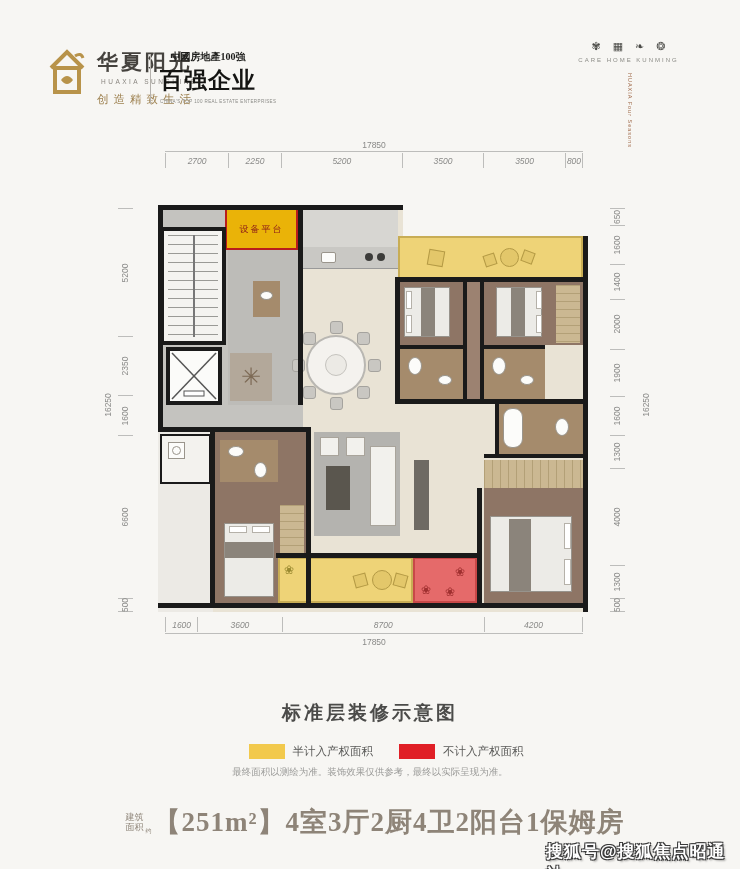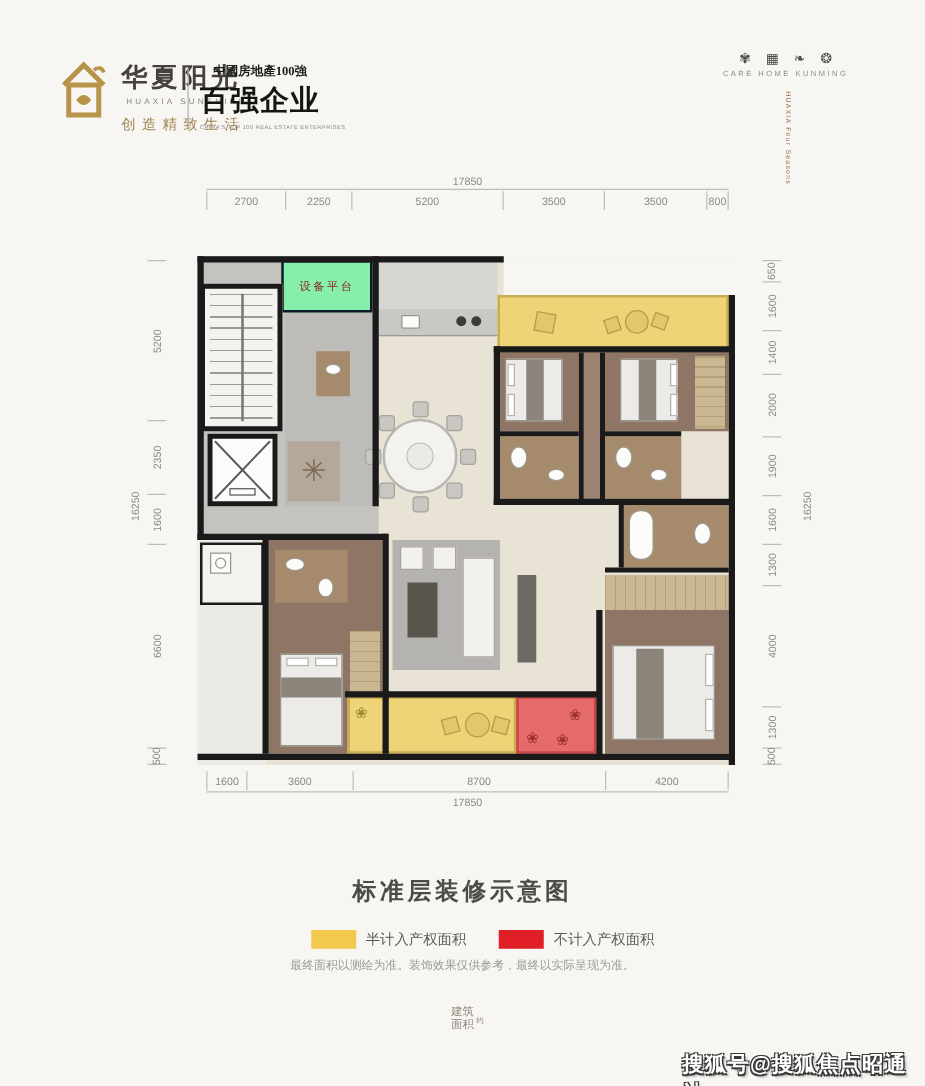--- a/index.html
+++ b/index.html
@@ -26,21 +26,21 @@
   .seals span { display:inline-block; }
   .right-caption { font-size:6px; letter-spacing:2px; color:#8b8b86; margin-top:4px; }
   .right-title-row { display:flex; justify-content:center; align-items:flex-start; margin-top:6px; }
   .right-title { font-family:"Liberation Serif", serif; font-size:28px; font-weight:bold; color:#33312d; letter-spacing:5px; }
   .right-sub { writing-mode:vertical-rl; font-size:5.5px; color:#a06a4a; letter-spacing:1px; margin-left:3px; margin-top:4px; }
 
   
   .dim { position:absolute; color:#8a8a88; font-size:8.5px; }
   .dim-total-top { left:165px; top:140px; width:418px; text-align:center; }
   .dim-line-top  { position:absolute; left:165px; top:151px; width:418px; border-top:1px solid #bdbdbb; }
-  .dim-row { display:flex; }
+  .dim-row { display:flex;font-style:italic; }
   .dim-row-top { left:165px; top:153px; width:418px; height:15px; }
   .dim-row-bottom { left:165px; top:617px; width:418px; height:15px; }
   .dim-line-bottom { position:absolute; left:165px; top:633px; width:418px; border-top:1px solid #bdbdbb; }
   .dim-total-bottom { left:165px; top:637px; width:418px; text-align:center; }
   .dim-row .seg { position:relative; display:flex; align-items:flex-end; justify-content:center;
                   border-right:1px solid #bdbdbb; padding-bottom:2px; overflow:visible; }
   .dim-row .seg:first-child { border-left:1px solid #bdbdbb; }
   .dim-col { display:flex; flex-direction:column; }
   .dim-col-left  { left:118px; top:208px; width:15px; height:404px; }
   .dim-col-right { left:610px; top:208px; width:15px; height:404px; }
@@ -54,21 +54,21 @@
   
   .plan { position:absolute; left:158px; top:205px; width:430px; height:407px; background:#e9e3d5; }
   .abs { position:absolute; }
   .wall { position:absolute; background:#1a1a1a; }
   .zone-gray   { background:#c4c3bf; }
   .zone-hall   { background:#bdbcb8; }
   .zone-wood   { background:#8e7565; }
   .zone-tile   { background:#a58b6c; }
   .zone-yellow { background:#eed377; border:2px solid #c8ad55; }
   .zone-red    { background:#e56a6a; border:2px solid #c84848; }
-  .equip { background:#86efac; border:2px solid #0f172a; display:flex; align-items:center; justify-content:center; }
+  .equip { background:#eab308; border:2px solid #b91c1c; display:flex; align-items:center; justify-content:center; }
   .equip-label { font-size:9px; color:#8b1a1a; letter-spacing:2px; }
   .stair-room { background:#f4f3f0; border:4px solid #1a1a1a; }
   .stair-lines { position:absolute; inset:4px;
     background:repeating-linear-gradient(to bottom, #9a9a96 0 1px, transparent 1px 9px); }
   .stair-mid { position:absolute; left:50%; top:4px; bottom:4px; width:2px; background:#777; }
   .elevator { background:#fbfbf9; border:4px solid #1a1a1a; }
   .wardrobe { background:#cbb892; background-image:repeating-linear-gradient(to right,#b3a077 0 1px, transparent 1px 8px); }
   .wardrobe-v { background:#cbb892; background-image:repeating-linear-gradient(to bottom,#b3a077 0 1px, transparent 1px 8px); }
   .bed { background:#ecebe7; border:1px solid #97938c; }
   .pillow { position:absolute; background:#fff; border:1px solid #b5b1a9; }
@@ -406,16 +406,17 @@
       </div>
     </div>
   <div class="legend-note">最终面积以测绘为准。装饰效果仅供参考，最终以实际呈现为准。</div>
 
   <div class="footer-row">
     <span class="area-stack">
       <span>建筑</span>
       <span>面积</span>
     </span>
     <span class="approx">约</span>
+    <span class="unit-spec">【251m²】4室3厅2厨4卫2阳台1保姆房</span>
   </div>
 
   <div class="watermark">搜狐号@搜狐焦点昭通站</div>
 </div>
 
 </body></html>

